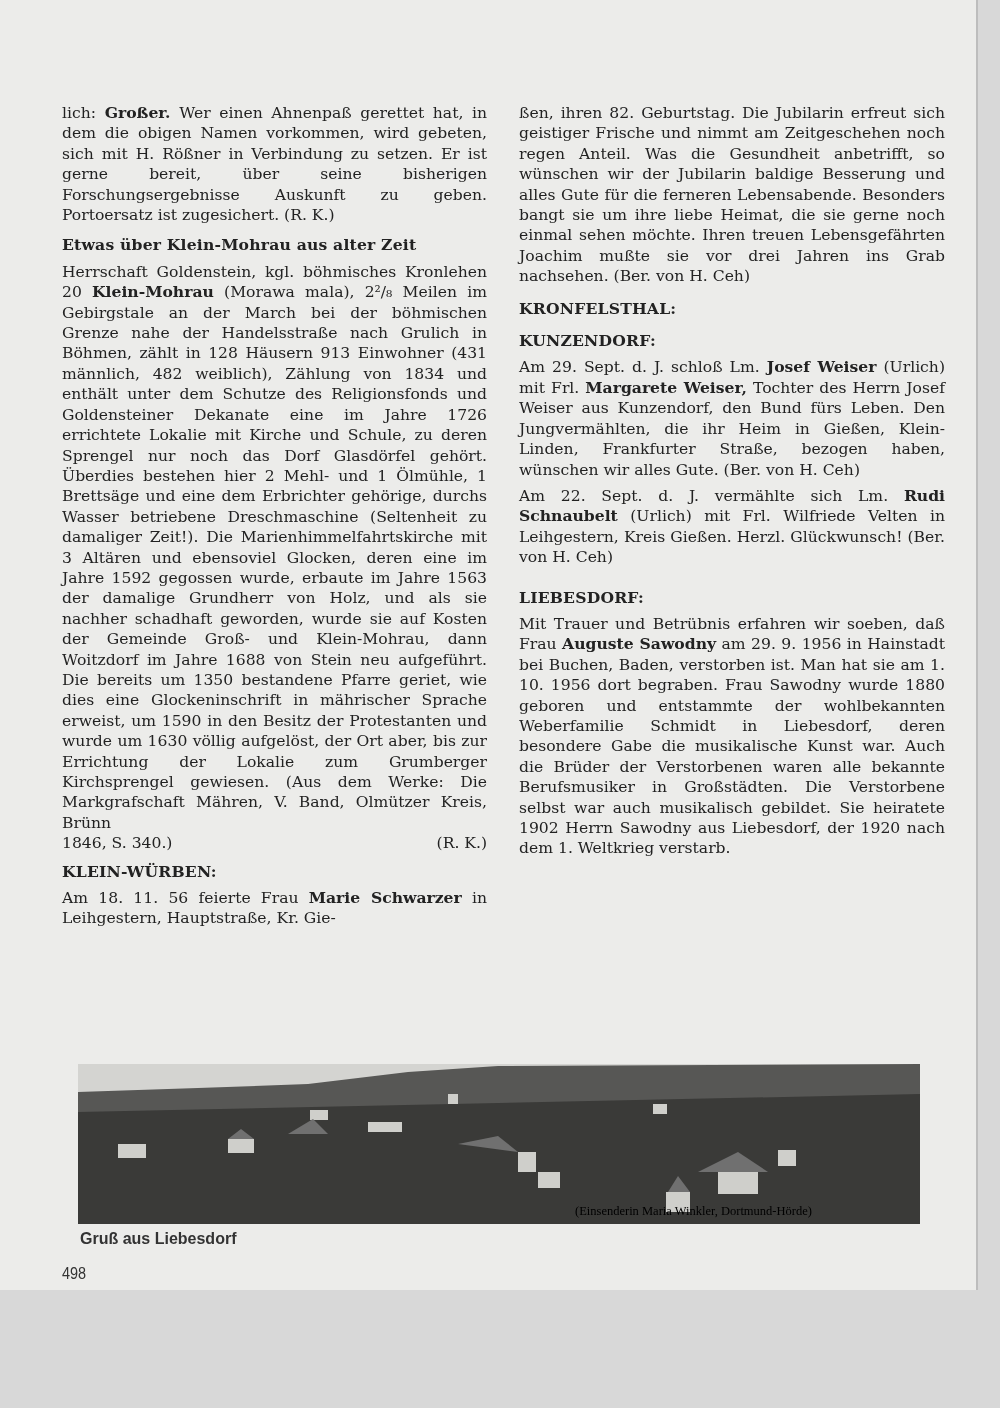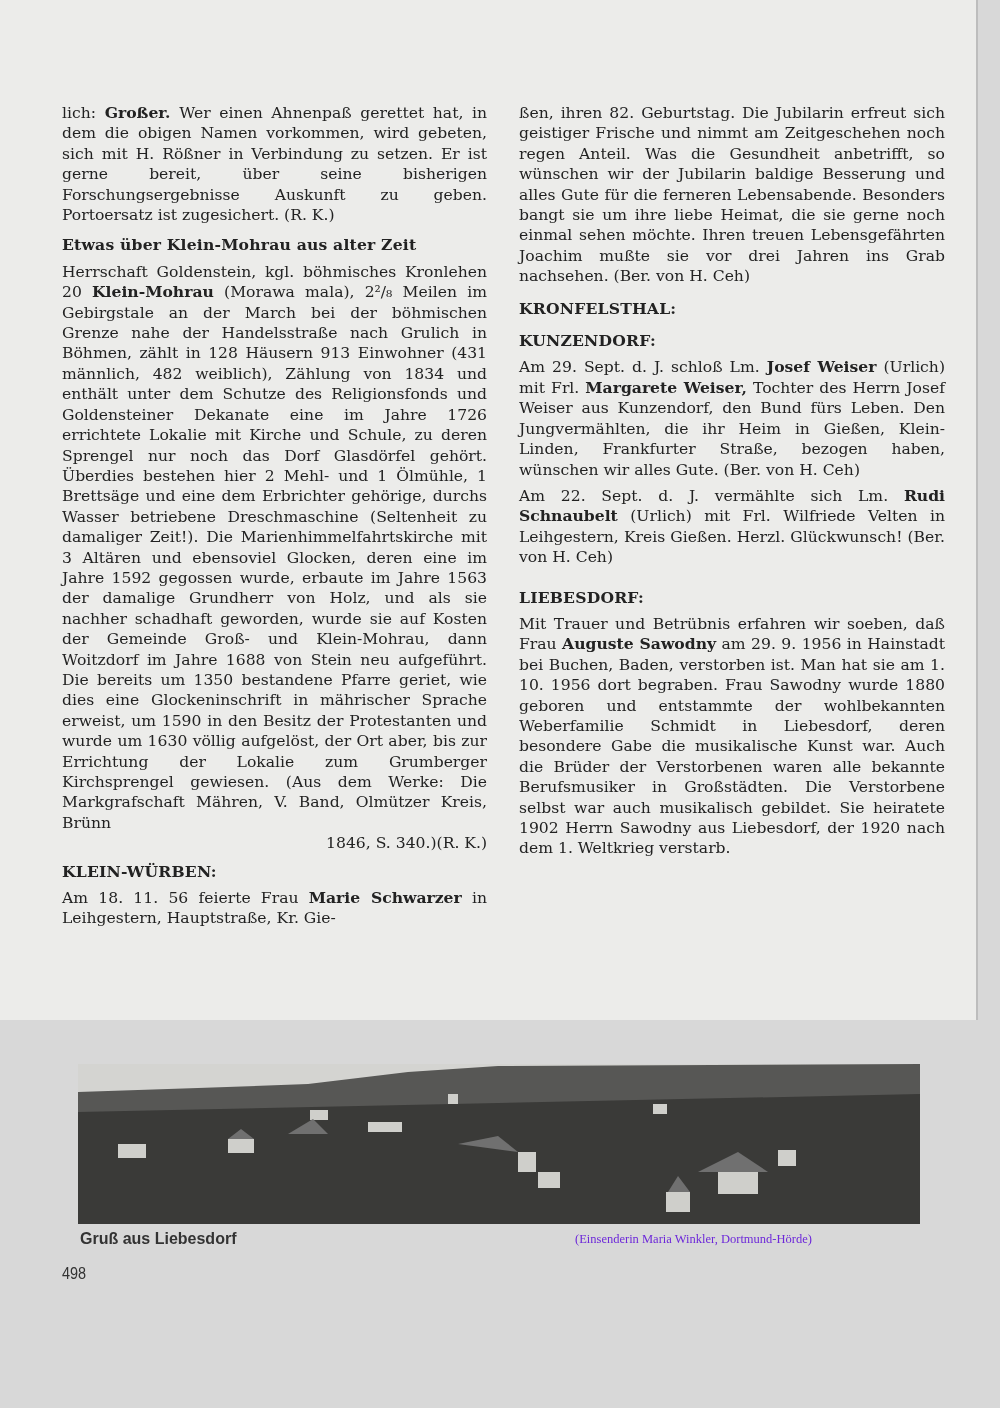--- a/index.html
+++ b/index.html
@@ -3,53 +3,53 @@
 <meta charset="utf-8">
 <style>
   html, body { margin: 0; padding: 0; }
   body {
     width: 1000px; height: 1408px; position: relative; overflow: hidden;
     background: #d8d8d8;
     font-family: "DejaVu Serif", "Liberation Serif", serif;
     color: #222;
   }
   .page {
-    position: absolute; left: 0; top: 0; width: 976px; height: 1020px;
+    position: absolute; left: 0; top: 0; width: 976px; height: 1290px;
     background: #ececea;
     border-right: 2px solid #bdbdbd;
   }
   .col {
     position: absolute; top: 103px;
     font-size: 15.6px; line-height: 20.4px;
     text-align: justify; hyphens: manual;
   }
   .col.left  { left: 62px;  width: 425px; }
   .col.right { left: 519px; width: 426px; }
   .col p { margin: 0; }
   .col p + p { margin-top: 6px; }
   .heading {
     font-weight: bold; font-size: 15.6px; margin: 8px 0 6px 0;
     letter-spacing: 0.2px;
   }
   .col.left .heading.h-article { margin: 10px 0 6px 0; }
   b { font-weight: bold; }
-  .rk { display: flex; justify-content: flex-end; }
+  .rk { display: flex; justify-content: space-between; }
   .photo {
     position: absolute; left: 78px; top: 1064px; width: 842px; height: 160px;
     overflow: hidden;
     background: linear-gradient(180deg, #d9d9d6 0%, #cfcfcc 14%, #5a5a58 22%, #3e3e3c 50%, #353533 100%);
   }
   .photo svg { width: 100%; height: 100%; display: block; }
   .caption-left {
     position: absolute; left: 80px; top: 1230px;
     font-family: "Liberation Sans", sans-serif; font-weight: bold; font-size: 16px; color: #333;
   }
   .caption-right {
-    position: absolute; left: 575px; top: 1232px;
-    font-family: "Liberation Serif", serif; font-size: 12.5px; color: #6d28d9;
+    position: absolute; left: 575px; top: 1204px;
+    font-family: "Liberation Serif", serif; font-size: 12.5px; color: #000000;
   }
   .page-number {
     position: absolute; left: 62px; top: 1264px;
     font-family: "Liberation Sans", sans-serif; font-size: 17px; color: #333;
     transform: scaleX(0.85); transform-origin: left;
   }
 </style>
 </head>
 <body>
 

